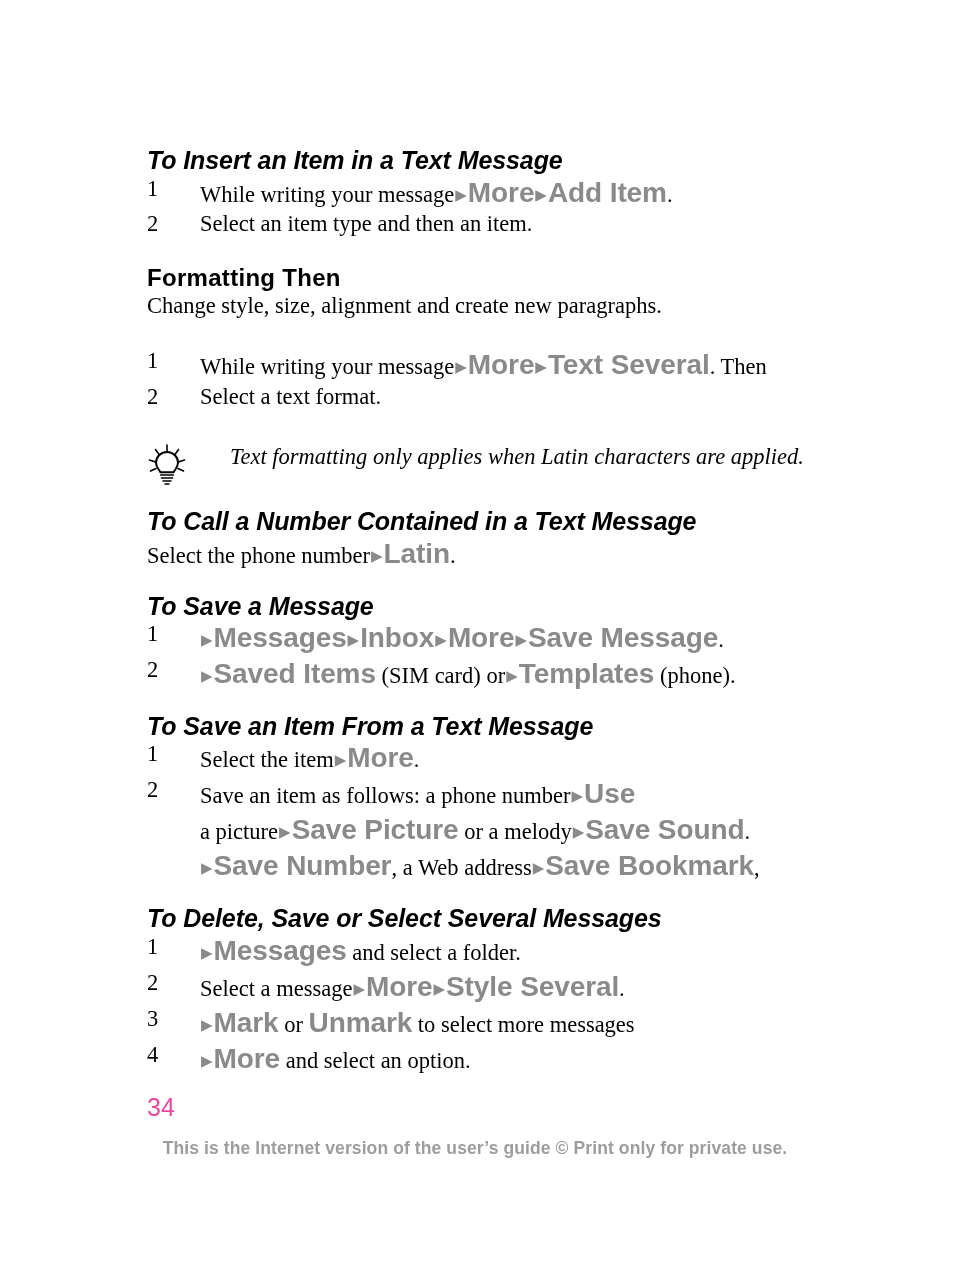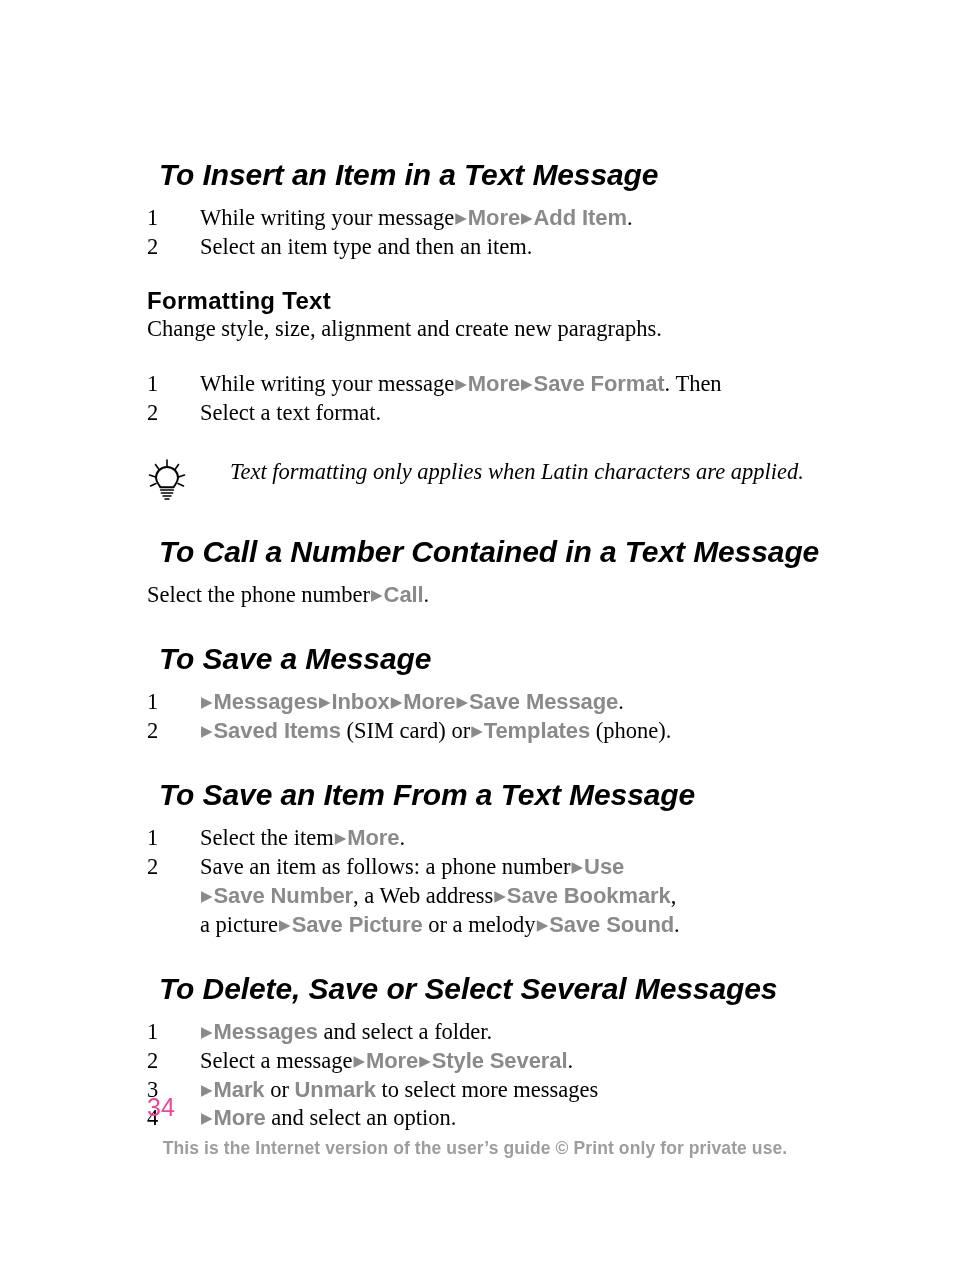--- a/index.html
+++ b/index.html
@@ -27,23 +27,23 @@
     font-style: normal;
     font-size: 24px;
     letter-spacing: 0.3px;
     margin: 0;
     line-height: 1.12;
   }
   .h-task {
     font-family: "Liberation Sans", sans-serif;
     font-weight: bold;
     font-style: italic;
-    font-size: 30px;
+    font-size: 25px;
     letter-spacing: -0.1px;
-    margin: 12px;
+    margin: 0;
     line-height: 1.14;
   }
 
   
   .body-line {
     font-family: "Liberation Serif", serif;
     font-size: 22.5px;
     line-height: 1.28;
     margin: 0;
   }
@@ -70,21 +70,21 @@
   }
   .cont {
     display: block;
   }
 
   
   .ui {
     font-family: "Liberation Sans", sans-serif;
     font-weight: bold;
     color: #8a8a8a;
-    font-size: 22px;
+    font-size: 28px;
     letter-spacing: -0.1px;
   }
   .arrow {
     font-family: "DejaVu Sans", sans-serif;
     color: #8a8a8a;
     font-size: 15px;
     position: relative;
     top: -2px;
     padding: 0 1px;
   }
@@ -151,30 +151,30 @@
       </li>
       <li>
         <span class="num">2</span><span>Select an item type and then an item.</span>
       </li>
     </ol>
   </div>
 
   <div class="sp-sec"></div>
 
   <div>
-    <h2 class="h-section">Formatting Text</h2>
+    <h2 class="h-section">Formatting Then</h2>
     <p class="body-line">Change style, size, alignment and create new paragraphs.</p>
   </div>
 
   <div class="sp-sec"></div>
 
   <div>
     <ol class="steps">
       <li>
-        <span class="num">1</span><span>While writing your message</span><span class="arrow">▶</span><span class="ui">More</span><span class="arrow">▶</span><span class="ui">Save Format</span><span>. Then</span>
+        <span class="num">1</span><span>While writing your message</span><span class="arrow">▶</span><span class="ui">More</span><span class="arrow">▶</span><span class="ui">Text Several</span><span>. Then</span>
       </li>
       <li>
         <span class="num">2</span><span>Select a text format.</span>
       </li>
     </ol>
   </div>
 
   <div class="sp-tip-before"></div>
 
   <div class="tip">
@@ -198,21 +198,21 @@
         </g>
       </svg>
     </span>
     <span class="tip-text">Text formatting only applies when Latin characters are applied.</span>
   </div>
 
   <div class="sp-tip-after"></div>
 
   <div>
     <h3 class="h-task">To Call a Number Contained in a Text Message</h3>
-    <p class="body-line"><span>Select the phone number</span><span class="arrow">▶</span><span class="ui">Call</span><span>.</span></p>
+    <p class="body-line"><span>Select the phone number</span><span class="arrow">▶</span><span class="ui">Latin</span><span>.</span></p>
   </div>
 
   <div class="sp-task"></div>
 
   <div>
     <h3 class="h-task">To Save a Message</h3>
     <ol class="steps">
       <li>
         <span class="num">1</span><span class="arrow">▶</span><span class="ui">Messages</span><span class="arrow">▶</span><span class="ui">Inbox</span><span class="arrow">▶</span><span class="ui">More</span><span class="arrow">▶</span><span class="ui">Save Message</span><span>.</span>
       </li>
@@ -225,22 +225,22 @@
   <div class="sp-task"></div>
 
   <div>
     <h3 class="h-task">To Save an Item From a Text Message</h3>
     <ol class="steps">
       <li>
         <span class="num">1</span><span>Select the item</span><span class="arrow">▶</span><span class="ui">More</span><span>.</span>
       </li>
       <li>
         <span class="num">2</span><span>Save an item as follows: a phone number</span><span class="arrow">▶</span><span class="ui">Use</span>
+        <span class="cont"><span>a picture</span><span class="arrow">▶</span><span class="ui">Save Picture</span> <span>or a melody</span><span class="arrow">▶</span><span class="ui">Save Sound</span><span>.</span></span>
         <span class="cont"><span class="arrow">▶</span><span class="ui">Save Number</span><span>, a Web address</span><span class="arrow">▶</span><span class="ui">Save Bookmark</span><span>,</span></span>
-        <span class="cont"><span>a picture</span><span class="arrow">▶</span><span class="ui">Save Picture</span> <span>or a melody</span><span class="arrow">▶</span><span class="ui">Save Sound</span><span>.</span></span>
       </li>
     </ol>
   </div>
 
   <div class="sp-task"></div>
 
   <div>
     <h3 class="h-task">To Delete, Save or Select Several Messages</h3>
     <ol class="steps">
       <li>

